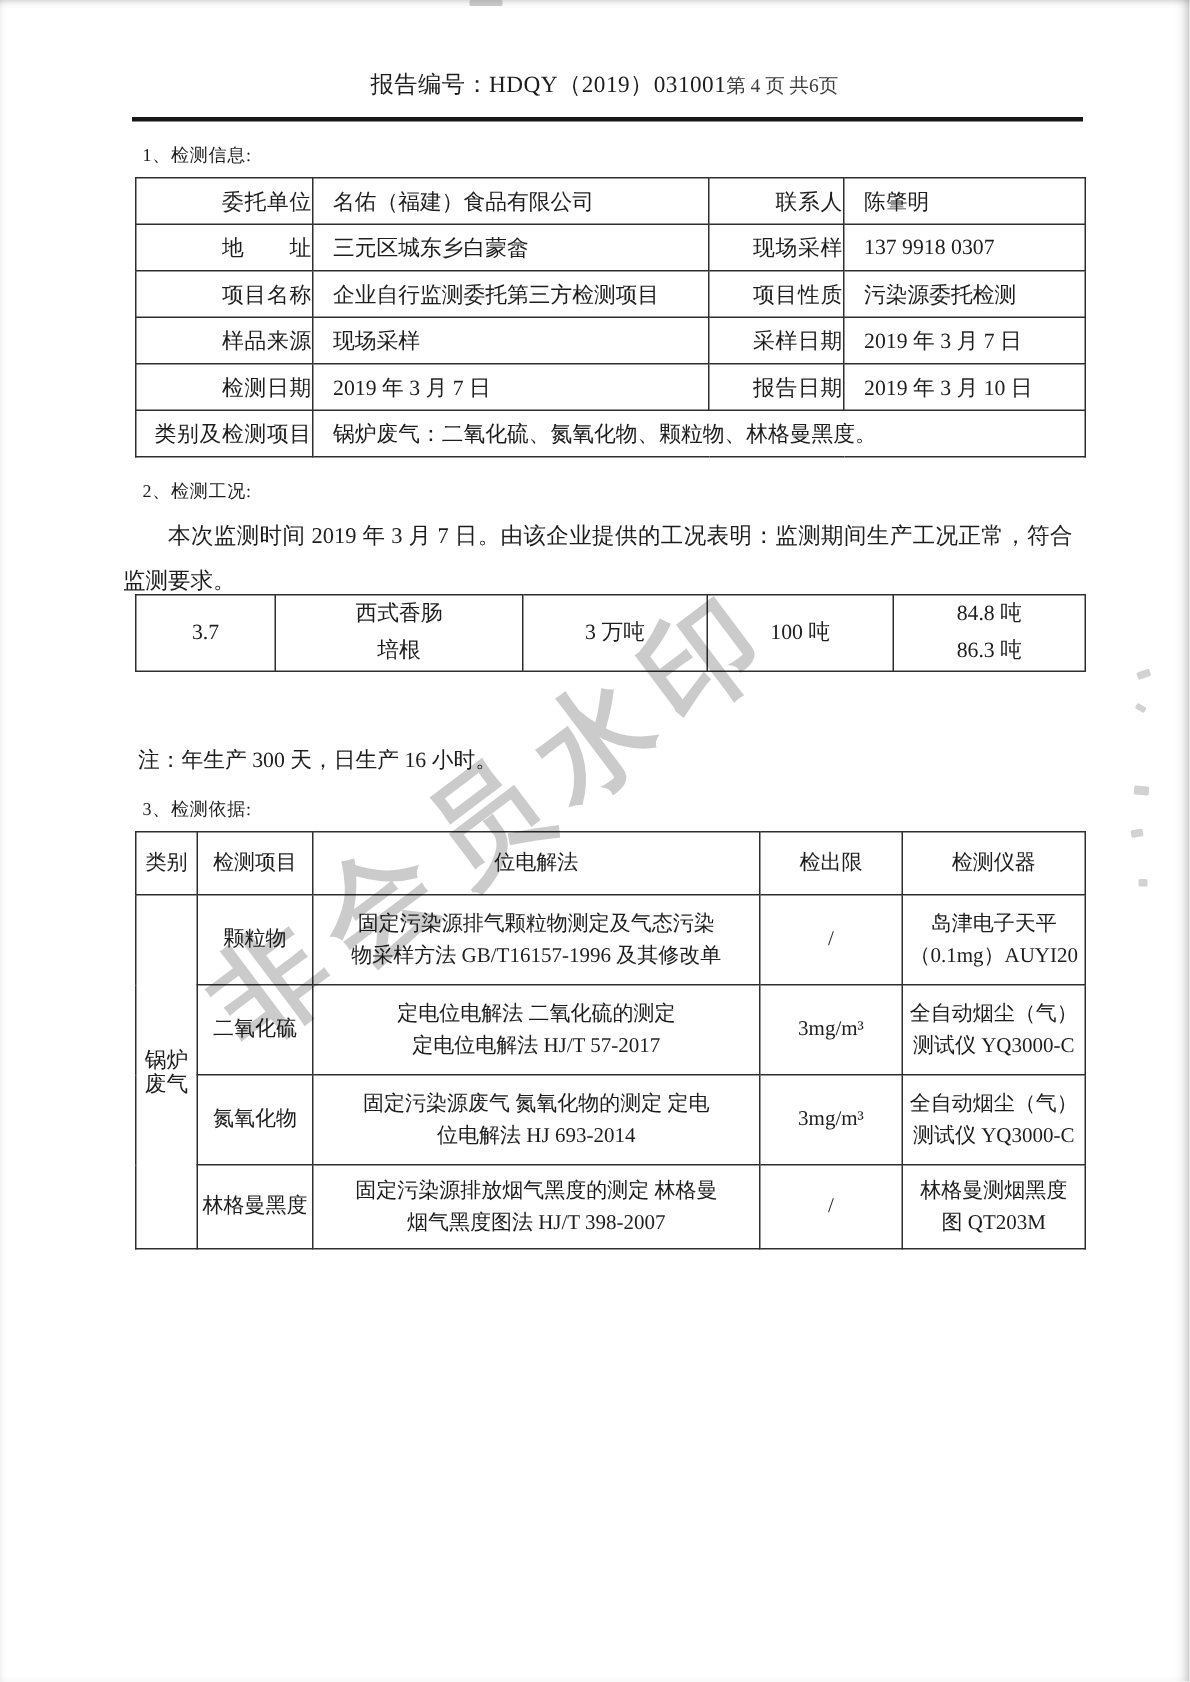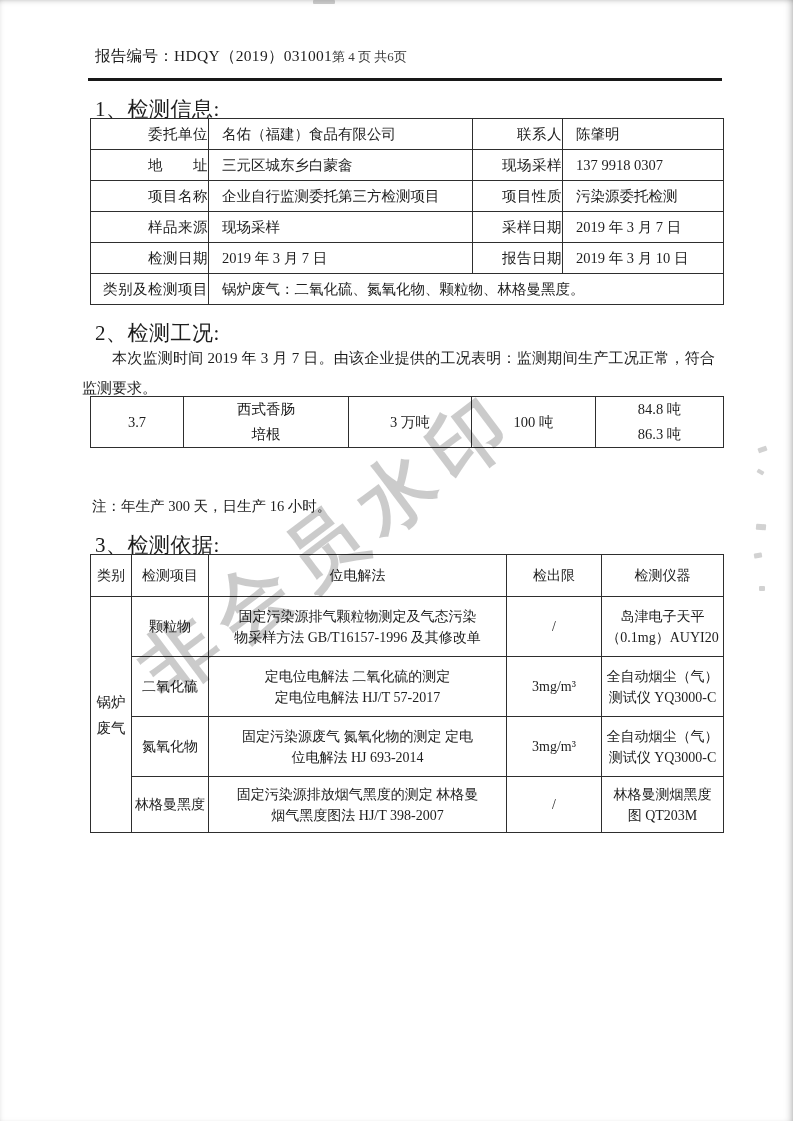--- a/index.html
+++ b/index.html
@@ -5,26 +5,26 @@
   html,body { margin:0; padding:0; background:#ffffff; }
   .page {
     position:relative; width:793px; height:1121px; background:#ffffff;
     font-family:"Liberation Serif","DejaVu Serif",serif; color:#1d1d1d;
     overflow:hidden; margin:0 auto;
     box-shadow: inset -6px 0 9px -6px rgba(0,0,0,.38),
                 inset 0 4px 6px -4px rgba(0,0,0,.22),
                 inset 4px 0 7px -6px rgba(0,0,0,.14);
   }
   .hdr { position:absolute; top:46px; left:95px; width:616px;
-         display:flex; justify-content:flex-start; align-items:baseline; }
+         display:flex; justify-content:center; align-items:baseline; }
   .report-no { font-size:15.5px; letter-spacing:.3px; }
   .page-info { font-size:13px; color:#3a3a3a; }
   .rule { position:absolute; top:78px; left:88px; width:634px; height:3px; background:#181818; }
 
-  .sec-title { position:absolute; left:95px; font-size:21px; letter-spacing:.5px; }
+  .sec-title { position:absolute; left:95px; font-size:12px; letter-spacing:.5px; }
   .title-1 { top:95px; }
   .title-2 { top:319px; }
   .title-3 { top:531px; }
 
   table { border-collapse:collapse; table-layout:fixed; position:absolute; left:90px; width:633px; }
   td { border:1px solid #2e2e2e; vertical-align:middle; padding:0; overflow:hidden; }
 
   .t1 { top:118px; }
   .t1 tr { height:31px; }
   .t1 td { font-size:14.5px; }
@@ -32,21 +32,21 @@
   .t1 .val { text-align:left; padding-left:13px; }
 
   .t2 { top:396px; }
   .t2 td { text-align:center; font-size:14.5px; }
   .t2 .hrow { height:42px; }
   .t2 .brow { height:47px; line-height:25px; }
 
   .t3 { top:554px; }
   .t3 td { text-align:center; font-size:14px; line-height:21px; }
   .t3 .hrow { height:42px; }
-  .t3 .cat { font-size:14.5px; line-height:26px; padding:3px 5px; }
+  .t3 .cat { font-size:14.5px; line-height:16px; padding:3px 5px; }
 
   .cellline { display:block; }
 
   .para { position:absolute; left:82px; top:343px; width:633px;
           font-size:15px; line-height:30px; text-indent:2em; text-align:justify;font-family:Liberation Serif, serif; }
   .note { position:absolute; left:92px; top:497px; font-size:14.5px; }
 
   .watermark { position:absolute; left:330px; top:545px;
     transform:translate(-50%,-50%) rotate(-37deg);
     font-size:76px; font-weight:bold; letter-spacing:14px; color:#000;

